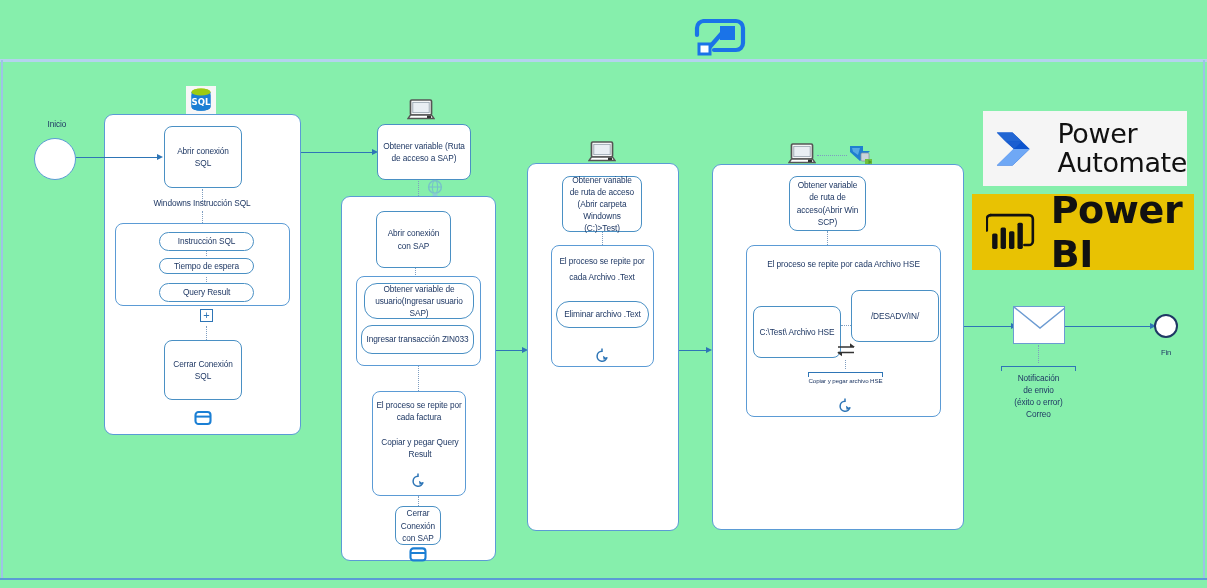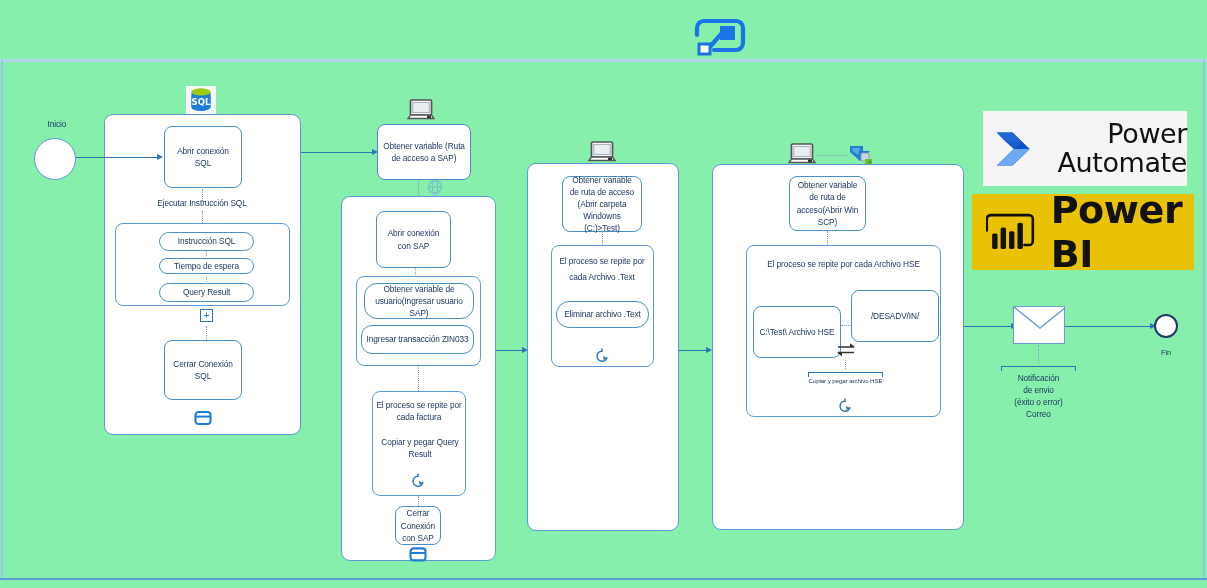--- a/index.html
+++ b/index.html
@@ -182,21 +182,21 @@
   <div class="pool" style="left:104px;top:114px;width:197px;height:321px;"></div>
 
   <div class="label" style="left:36px;top:118px;width:42px;">Inicio</div>
   <div class="ev-start" style="left:34px;top:138px;"></div>
   <div class="hline" style="left:76px;top:157px;width:82px;"></div>
   <div class="arrow-r" style="left:157px;top:153.5px;"></div>
 
   <div class="task" style="left:164px;top:126px;width:78px;height:62px;">Abrir conexión SQL</div>
 
   <div class="dotv" style="left:202px;top:189px;height:12px;"></div>
-  <div class="label" style="left:132px;top:197px;width:140px;">Ejecutar Instrucción SQL</div>
+  <div class="label" style="left:132px;top:197px;width:140px;">Windowns Instrucción SQL</div>
   <div class="dotv" style="left:202px;top:211px;height:12px;"></div>
 
   <div class="subpool" style="left:115px;top:223px;width:175px;height:83px;"></div>
   <div class="task pill" style="left:159px;top:232px;width:95px;height:19px;">Instrucción SQL</div>
   <div class="dotv" style="left:206px;top:251px;height:5px;"></div>
   <div class="task pill" style="left:159px;top:258px;width:95px;height:16px;">Tiempo de espera</div>
   <div class="dotv" style="left:206px;top:277px;height:5px;"></div>
   <div class="task pill" style="left:159px;top:283px;width:95px;height:19px;">Query Result</div>
   <div class="plusbox" style="left:200px;top:309px;">+</div>
 
@@ -351,21 +351,21 @@
   <div class="hline" style="left:964px;top:326px;width:49px;"></div>
   <div class="arrow-r" style="left:1011px;top:322.5px;"></div>
 
   <div class="logo-card" style="left:983px;top:111px;width:204px;height:75px;padding-left:8px;">
     <svg width="62" height="58" viewBox="0 0 62 58">
       <path d="M8 6 H30 L54 29 L30 52 H8 L32 29 Z" fill="#0b53ce"></path>
       <path d="M8 6 H30 L43 18.5 L20 18.5 Z" fill="#2266d3"></path>
       <path d="M8 52 H30 L54 29 L31 29 Z" fill="#6fa8f5"></path>
       <path d="M20 18.5 H43 L32 29 Z" fill="#1b5ed0"></path>
     </svg>
-    <div style="display:flex;flex-direction:column;line-height:1.07;margin-left:22px;align-items:flex-end;">
+    <div style="display:flex;flex-direction:column;line-height:1.07;margin-left:22px;">
       <span class="logo-text" style="font-size:27px;">Power</span>
       <span class="logo-text" style="font-size:27px;">Automate</span>
     </div>
   </div>
 
   <div class="logo-card bi" style="left:972px;top:194px;width:222px;height:76px;padding-left:14px;">
     <svg width="66" height="56" viewBox="0 0 66 56">
       <path d="M6 6 H56 A5 5 0 0 1 61 11 V40 A5 5 0 0 1 56 45 H50" fill="none" stroke="#111111" stroke-width="3.4" stroke-linecap="round"></path>
       <path d="M6 6 A5 5 0 0 0 1 11 V26" fill="none" stroke="#111111" stroke-width="3.4" stroke-linecap="round"></path>
       <rect x="8" y="30" width="7" height="20" rx="2" fill="#111111"></rect>

